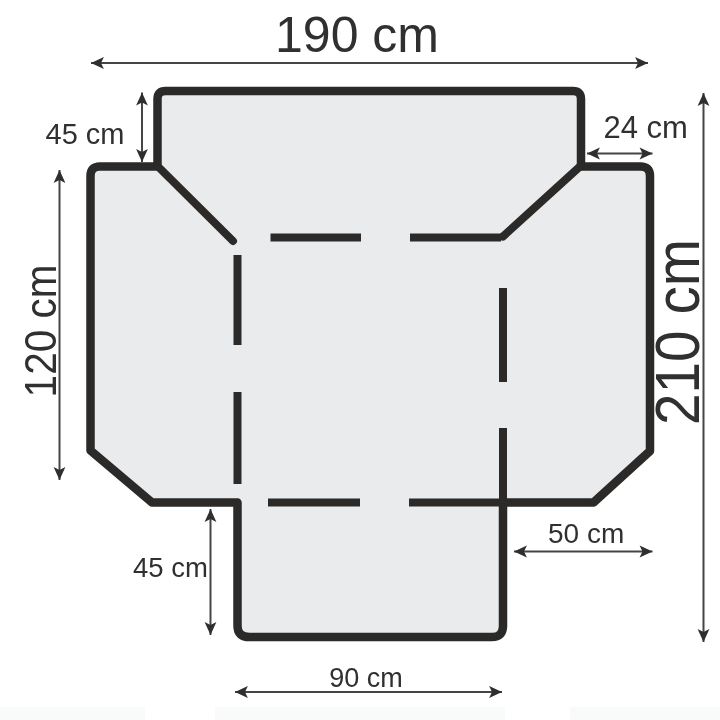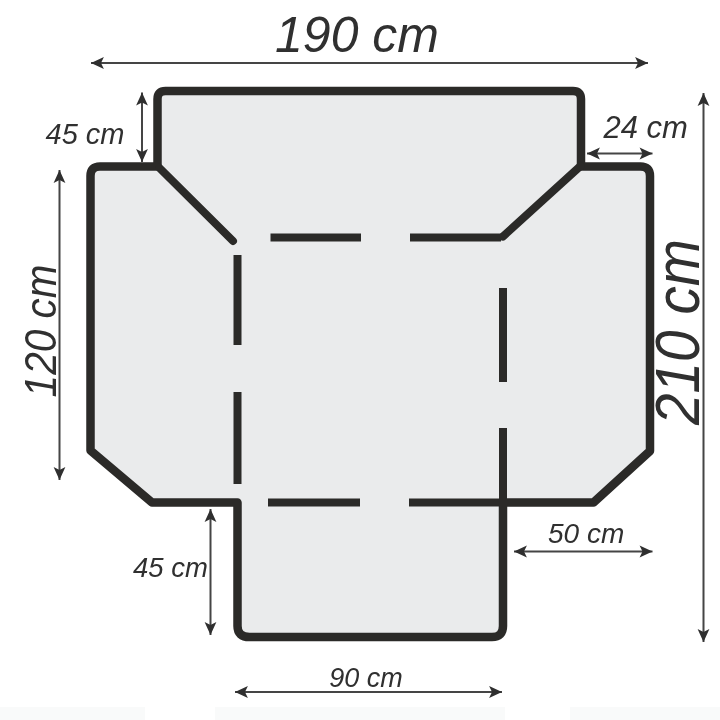--- a/index.html
+++ b/index.html
@@ -1,16 +1,16 @@
 <!DOCTYPE html>
 <html><head>
 <meta charset="utf-8">
 <style>
   html,body{margin:0;padding:0;background:#ffffff;}
-  .wrap{width:604px;height:720px;position:relative;font-family:"Liberation Sans", sans-serif;font-style:italic;}
+  .wrap{width:604px;height:720px;position:relative;font-family:"Liberation Sans", sans-serif;}
   svg{display:block;}
   text{fill:#303030;font-family:"Liberation Sans", sans-serif;}
 </style>
 </head>
 <body>
 <div class="wrap">
 <svg width="720" height="720" viewBox="0 0 720 720">
   <defs>
     <marker id="ah" orient="auto-start-reverse" markerUnits="userSpaceOnUse" markerWidth="15" markerHeight="13" refX="13.4" refY="6.5">
       <path d="M13.4 6.5 L0.5 0.6 L3.4 6.5 L0.5 12.4 Z" fill="#2f2f2f"></path>

